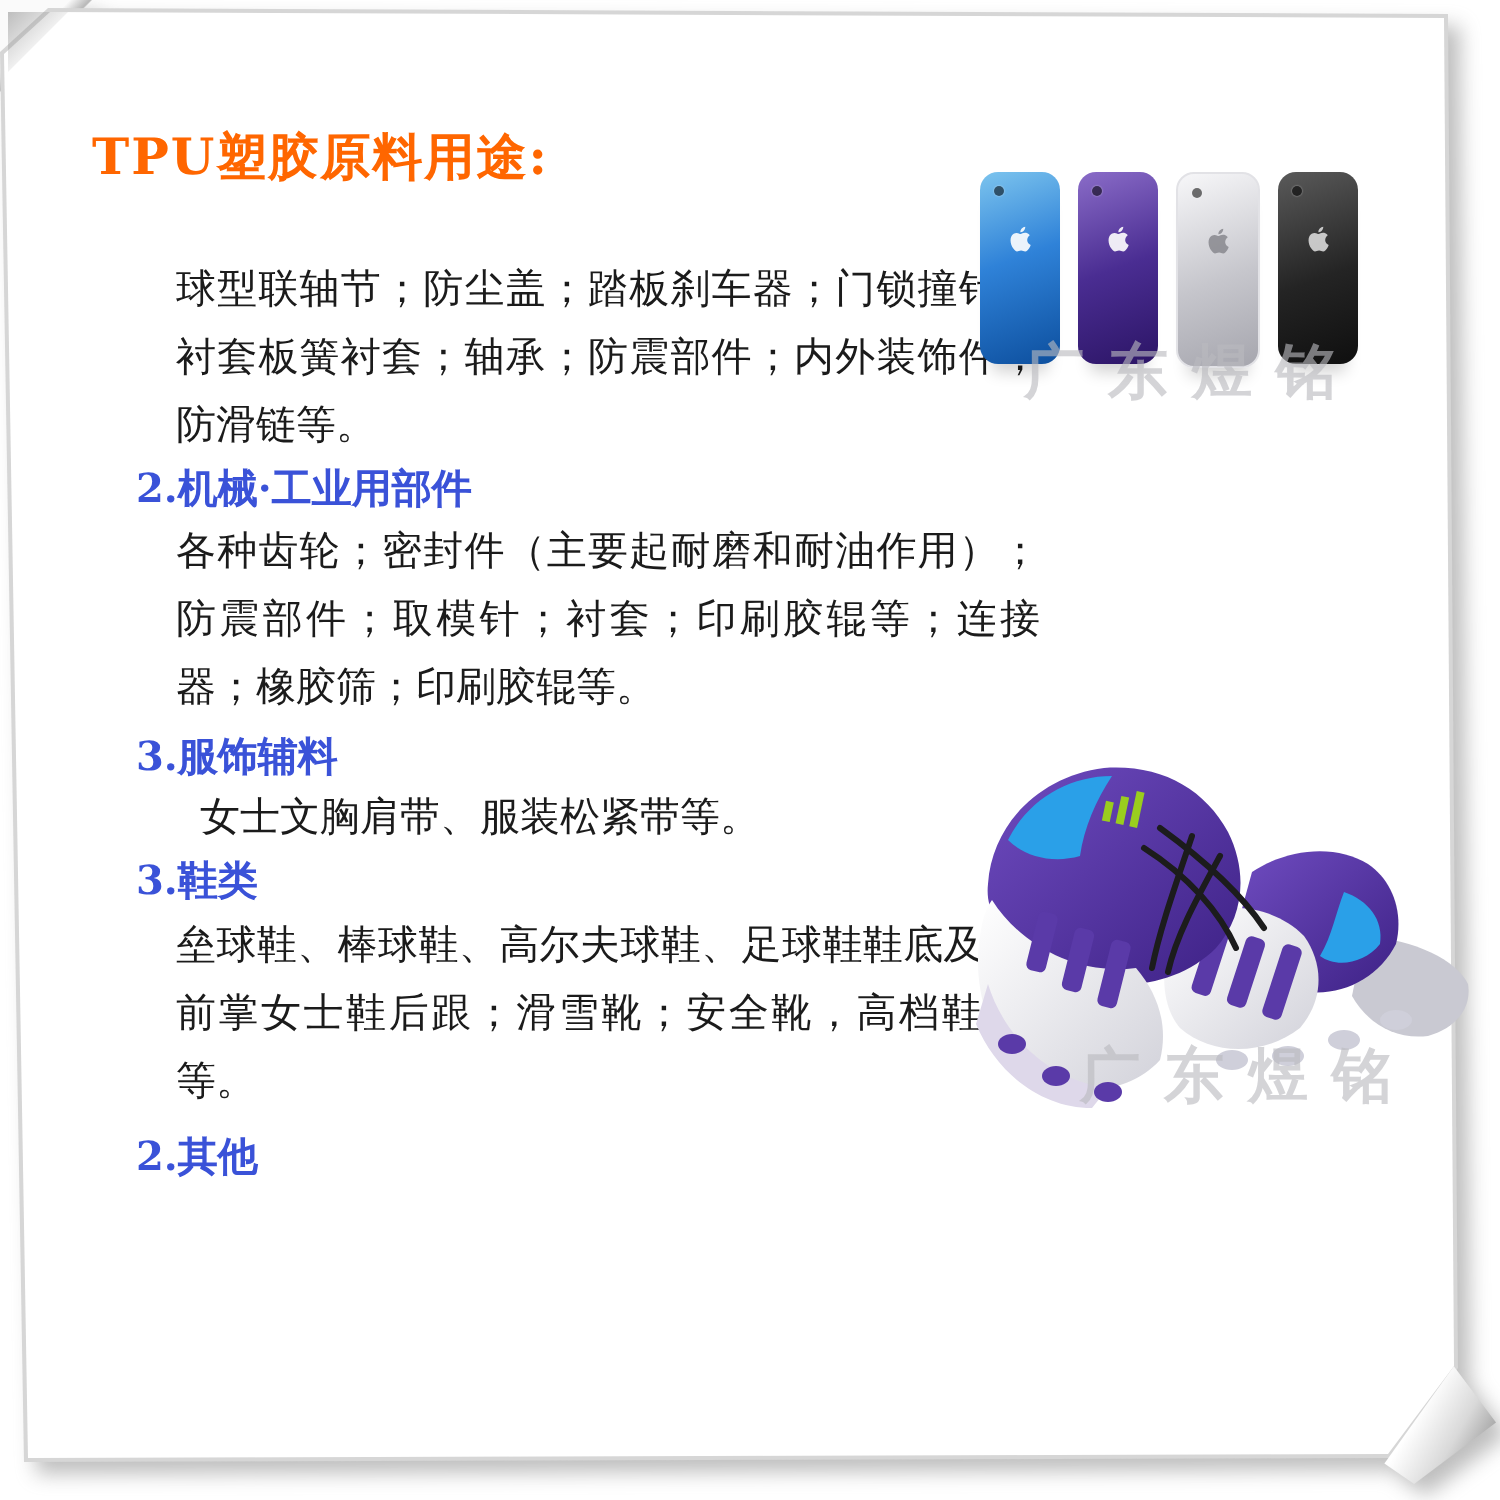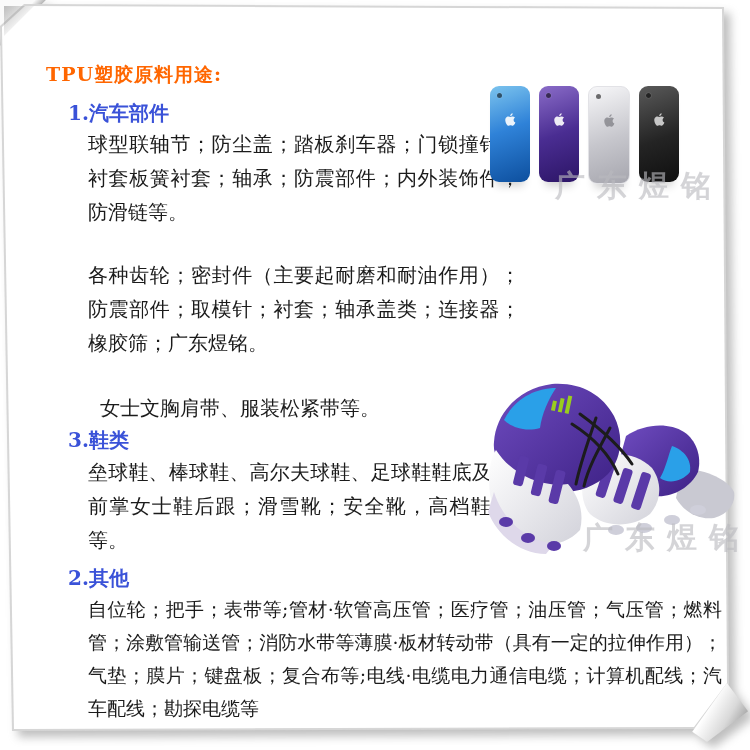--- a/index.html
+++ b/index.html
@@ -33,21 +33,21 @@
   .curl{
     position:absolute;left:686px;top:678px;width:62px;height:64px;
     background:linear-gradient(300deg,#8f8f8f 8%,#d9d9d9 34%,#ffffff 60%);
     clip-path:polygon(10% 84%,66% 8%,100% 52%,34% 100%);
   }
 
   
   .content{position:absolute;inset:0;color:#1b1b1b;}
   .title{
     position:absolute;left:46px;top:62px;margin:0;
-    font-size:19px;font-weight:bold;color:#ff6600;letter-spacing:1px;
+    font-size:25px;font-weight:bold;color:#ff6600;letter-spacing:1px;
   }
   .h{position:absolute;font-size:20px;font-weight:bold;color:#3a52d8;}
   .b{position:absolute;font-size:20px;line-height:34px;color:#1b1b1b;text-align:justify;}
   .h1{left:68px;top:100px}   .b1{left:88px;top:127px;width:432px}
   .h2{left:68px;top:231px}   .b2{left:88px;top:258px;width:432px}
   .h3{left:68px;top:365px}   .b3{left:100px;top:391px;width:432px}
   .h4{left:68px;top:427px}   .b4{left:88px;top:455px;width:424px}
   .h5{left:68px;top:565px}   .b5{left:88px;top:593px;width:634px;font-size:19px;line-height:33px}
 
   
@@ -62,21 +62,20 @@
 
   
   .shoes{position:absolute;left:476px;top:372px;width:272px;height:192px;}
   .shoes svg{position:absolute;left:0;top:0;}
 
   
   .wm{
     position:absolute;color:rgba(185,185,190,.62);
     font-size:30px;font-weight:bold;letter-spacing:12px;white-space:nowrap;
     font-family:"DejaVu Serif","Liberation Serif",serif;
-    margin-left:43px;
   }
   .wm-phones{left:512px;top:166px;}
   .wm-shoes{left:540px;top:518px;}
 </style>
 </head>
 <body>
 
 <div class="stage">
 
   <div class="sheet-wrap">
@@ -84,32 +83,32 @@
     <div class="sheet-border"></div>
     <div class="sheet"></div>
     <div class="fold-shade"></div>
     <div class="curl"></div>
   </div>
 
   <div class="content">
 
     <h1 class="title">TPU塑胶原料用途:</h1>
 
-    <div class="h h1">1.汽车部件</div>
     <div class="b b1">球型联轴节；防尘盖；踏板刹车器；门锁撞针；衬套板簧衬套；轴承；防震部件；内外装饰件；防滑链等。</div>
 
-    <div class="b b2">各种齿轮；密封件（主要起耐磨和耐油作用）；防震部件；取模针；衬套；轴承盖类；连接器；橡胶筛；广东煜铭。</div>
+    <div class="h h2">2.机械·工业用部件</div>
+    <div class="b b2">各种齿轮；密封件（主要起耐磨和耐油作用）；防震部件；取模针；衬套；印刷胶辊等；连接器；橡胶筛；印刷胶辊等。</div>
 
+    <div class="h h3">3.服饰辅料</div>
     <div class="b b3">女士文胸肩带、服装松紧带等。</div>
 
     <div class="h h4">3.鞋类</div>
     <div class="b b4">垒球鞋、棒球鞋、高尔夫球鞋、足球鞋鞋底及鞋前掌女士鞋后跟；滑雪靴；安全靴，高档鞋底等。</div>
 
     <div class="h h5">2.其他</div>
-    <div class="b b5">自位轮；把手；表带等;管材·软管高压管；医疗管；油压管；气压管；燃料管；涂敷管输送管；消防水带等薄膜·板材转动带（具有一定的拉伸作用）；气垫；膜片；键盘板；复合布等;电线·电缆电力通信电缆；计算机配线；汽车配线；勘探电缆等</div>
 
     <div class="phones">
       <div class="phone phone-blue">
         <span class="cam"></span>
         <svg width="13" height="15" viewBox="0 0 24 28" fill="#ffffff">
             <path d="M18.7 14.9c0-2.9 2.4-4.3 2.5-4.4-1.4-2-3.5-2.3-4.2-2.3-1.8-.2-3.5 1.1-4.4 1.1-.9 0-2.3-1.1-3.8-1-1.9 0-3.7 1.1-4.7 2.9-2 3.5-.5 8.7 1.5 11.5 1 1.4 2.1 3 3.6 2.9 1.4-.1 2-.9 3.8-.9s2.3.9 3.8.9c1.6 0 2.6-1.4 3.6-2.8 1.1-1.6 1.5-3.2 1.6-3.3-.1 0-3.2-1.2-3.3-4.6zM15.7 6.1c.8-1 1.3-2.3 1.2-3.6-1.1 0-2.5.8-3.3 1.7-.7.8-1.4 2.2-1.2 3.5 1.3.1 2.5-.7 3.3-1.6z"></path>
           </svg>
       </div>
       <div class="phone phone-purple">
         <span class="cam"></span>

